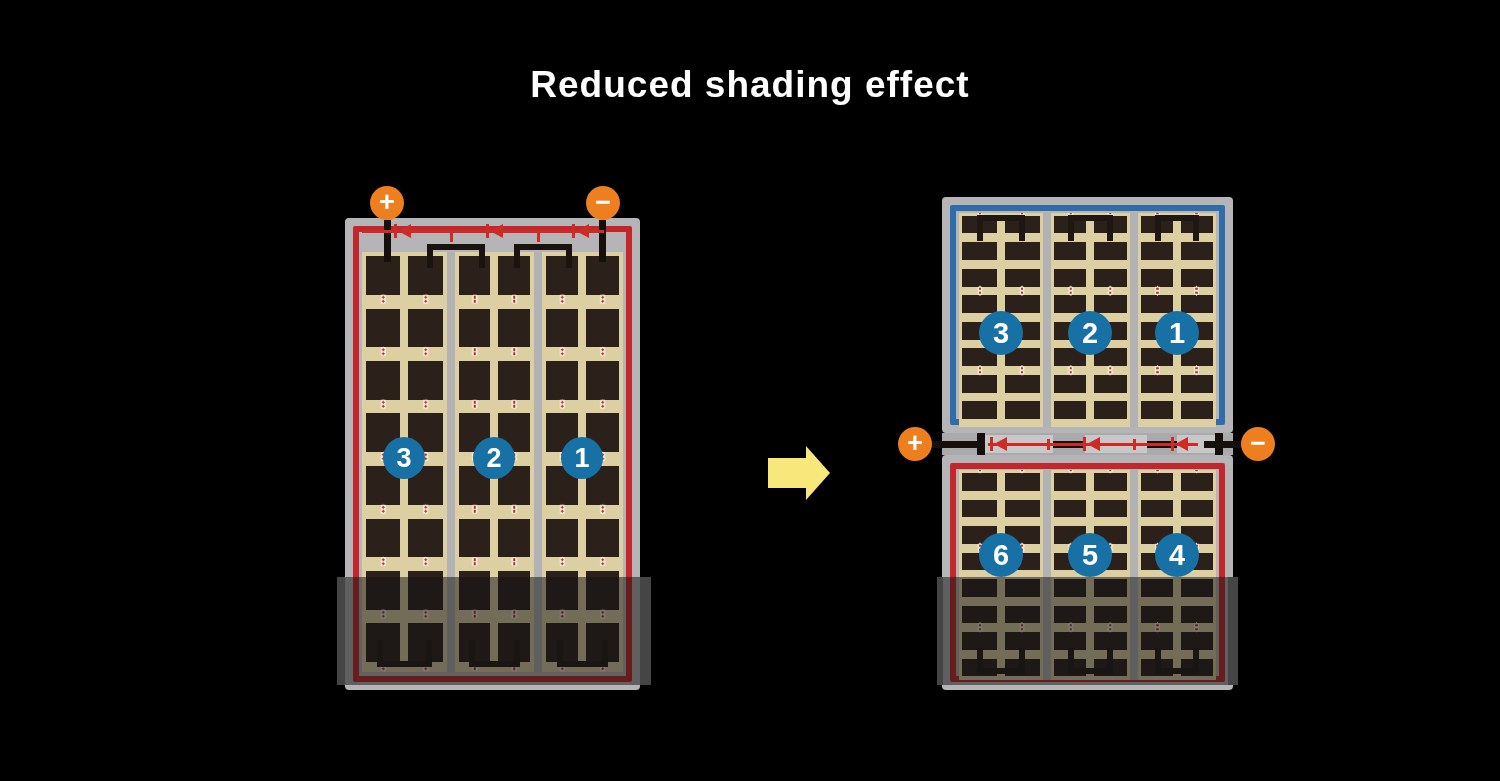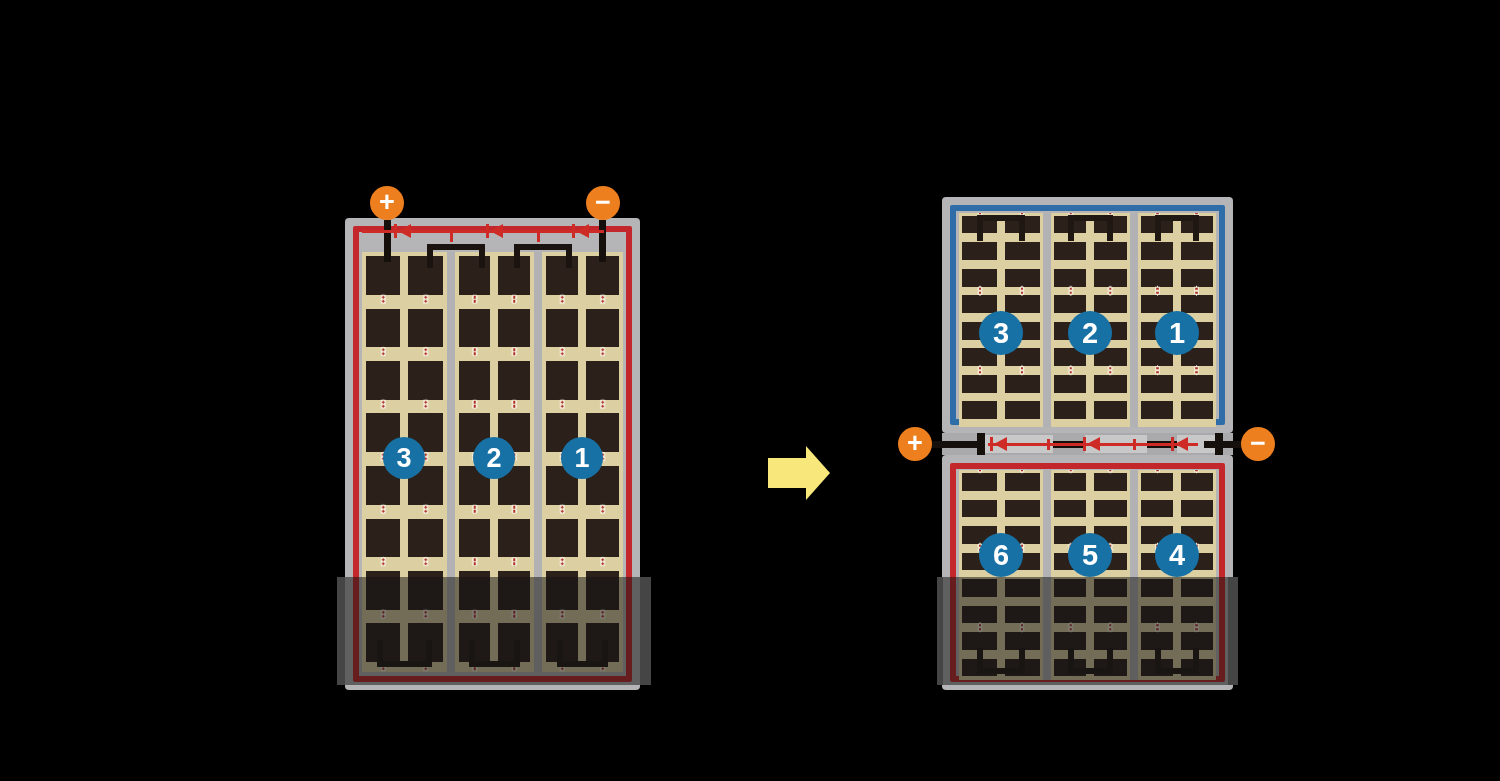--- a/index.html
+++ b/index.html
@@ -81,20 +81,21 @@
   
   .arrow-body{position:absolute;background:#f8e87c;}
   .arrow-head{position:absolute;width:0;height:0;border-top:27px solid transparent;
               border-bottom:27px solid transparent;border-left:24px solid #f8e87c;}
 </style>
 </head>
 <body>
 
 <div class="canvas">
 
+  <div class="title">Reduced shading effect</div>
 
   <div class="module" style="left:345px;top:218px;width:295px;height:472px">
     <div class="mborder red"></div>
 
     <div class="cells" style="left:17px;top:34px;width:261px;height:420px">
       <div class="sep" style="left:85px"></div>
       <div class="sep" style="left:172px"></div>
       <div class="str full" style="left:0;width:85px">
         <div class="bus u"></div>
         </div>

